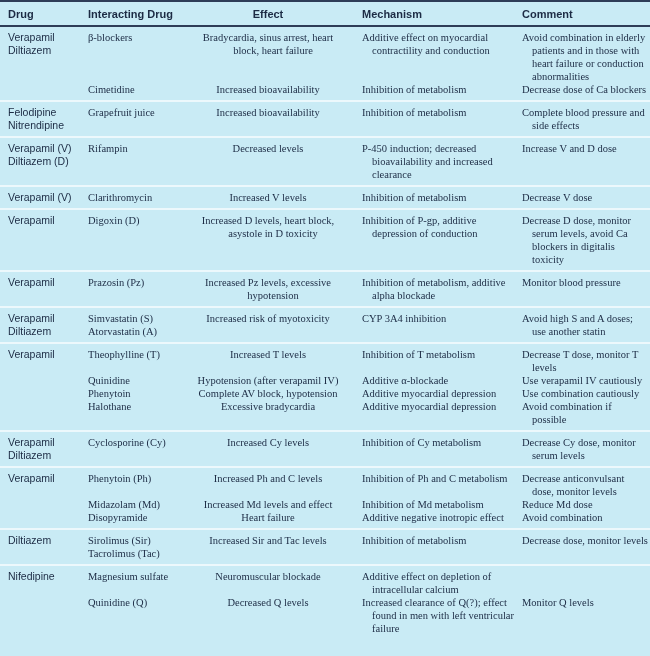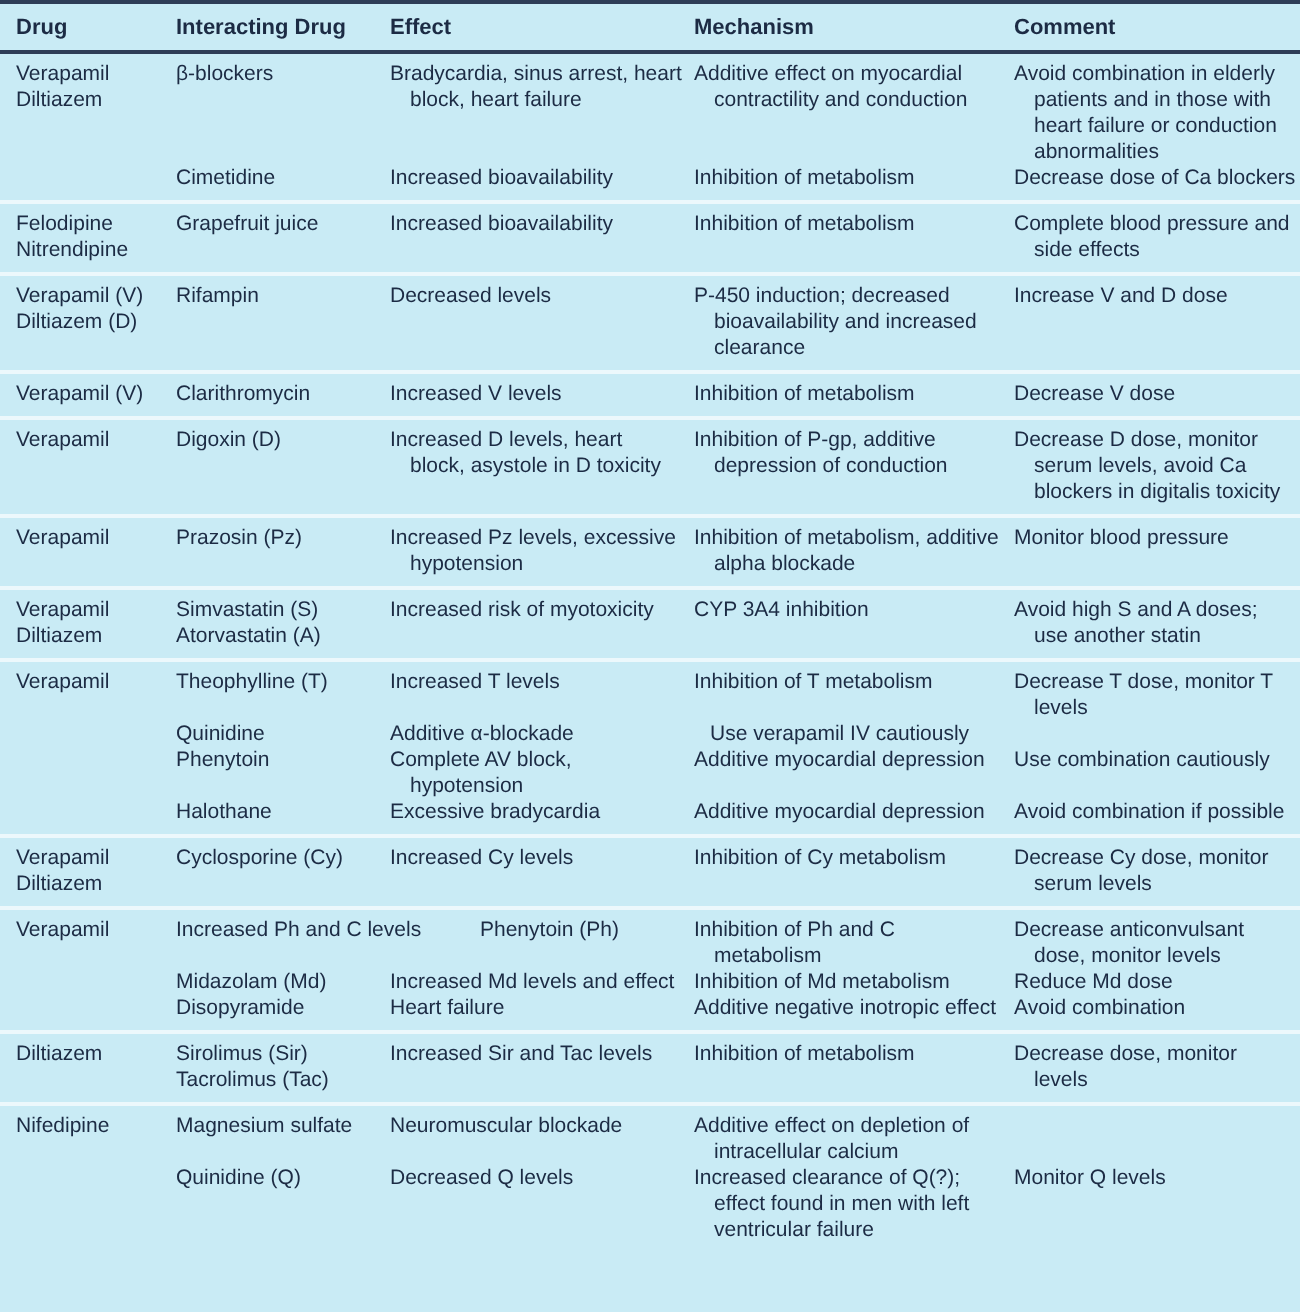--- a/index.html
+++ b/index.html
@@ -32,24 +32,24 @@
   }
   .group {
     display: flex;
     padding: 4px 0 4px 8px;
     border-top: 2px solid #ecf8fc;
   }
   .group.first { border-top: none; }
   .col { box-sizing: border-box; }
   .c-drug { flex: 0 0 80px; width: 80px; padding-right: 6px; }
   .c-int  { flex: 0 0 107px; width: 107px; padding-right: 6px; }
-  .c-eff  { flex: 0 0 152px; width: 152px; padding-right: 6px; }
-  .c-mech { flex: 0 0 160px; width: 160px; padding-right: 6px; }
+  .c-eff  { flex: 0 0 152px; width: 152px; padding-right: 6px; text-align: center; }
+  .c-mech { flex: 0 0 160px; width: 160px; padding-right: 6px; margin-left: 15px; }
   .c-com  { flex: 1 1 auto; padding-right: 2px; }
-  .subrows { flex: 1 1 auto; display: flex; flex-direction: column; }
+  .subrows { flex: 1 1 auto; display: flex; flex-direction: column; font-family: Liberation Serif, serif; }
   .subrow { display: flex; }
   .cell-line {
     padding-left: 10px;
     text-indent: -10px;
   }
 </style>
 </head>
 <body>
 
 <div class="table">
@@ -251,20 +251,23 @@
             <div class="cell-line">Inhibition of T metabolism</div>
           </div>
         <div class="col c-com">
             <div class="cell-line">Decrease T dose, monitor T levels</div>
           </div>
       </div>
       <div class="subrow">
         <div class="col c-int">
             <div class="cell-line">Quinidine</div>
           </div>
+        <div class="col c-eff">
+            <div class="cell-line">Hypotension (after verapamil IV)</div>
+          </div>
         <div class="col c-mech">
             <div class="cell-line">Additive α-blockade</div>
           </div>
         <div class="col c-com">
             <div class="cell-line">Use verapamil IV cautiously</div>
           </div>
       </div>
       <div class="subrow">
         <div class="col c-int">
             <div class="cell-line">Phenytoin</div>
@@ -318,25 +321,25 @@
       </div>
     </div>
   </div>
 
   <div class="group">
     <div class="col c-drug">
         <div class="cell-line">Verapamil</div>
       </div>
     <div class="subrows">
       <div class="subrow">
+        <div class="col c-int">
+            <div class="cell-line">Phenytoin (Ph)</div>
+          </div>
         <div class="col c-eff">
             <div class="cell-line">Increased Ph and C levels</div>
-          </div>
-        <div class="col c-int">
-            <div class="cell-line">Phenytoin (Ph)</div>
           </div>
         <div class="col c-mech">
             <div class="cell-line">Inhibition of Ph and C metabolism</div>
           </div>
         <div class="col c-com">
             <div class="cell-line">Decrease anticonvulsant dose, monitor levels</div>
           </div>
       </div>
       <div class="subrow">
         <div class="col c-int">

